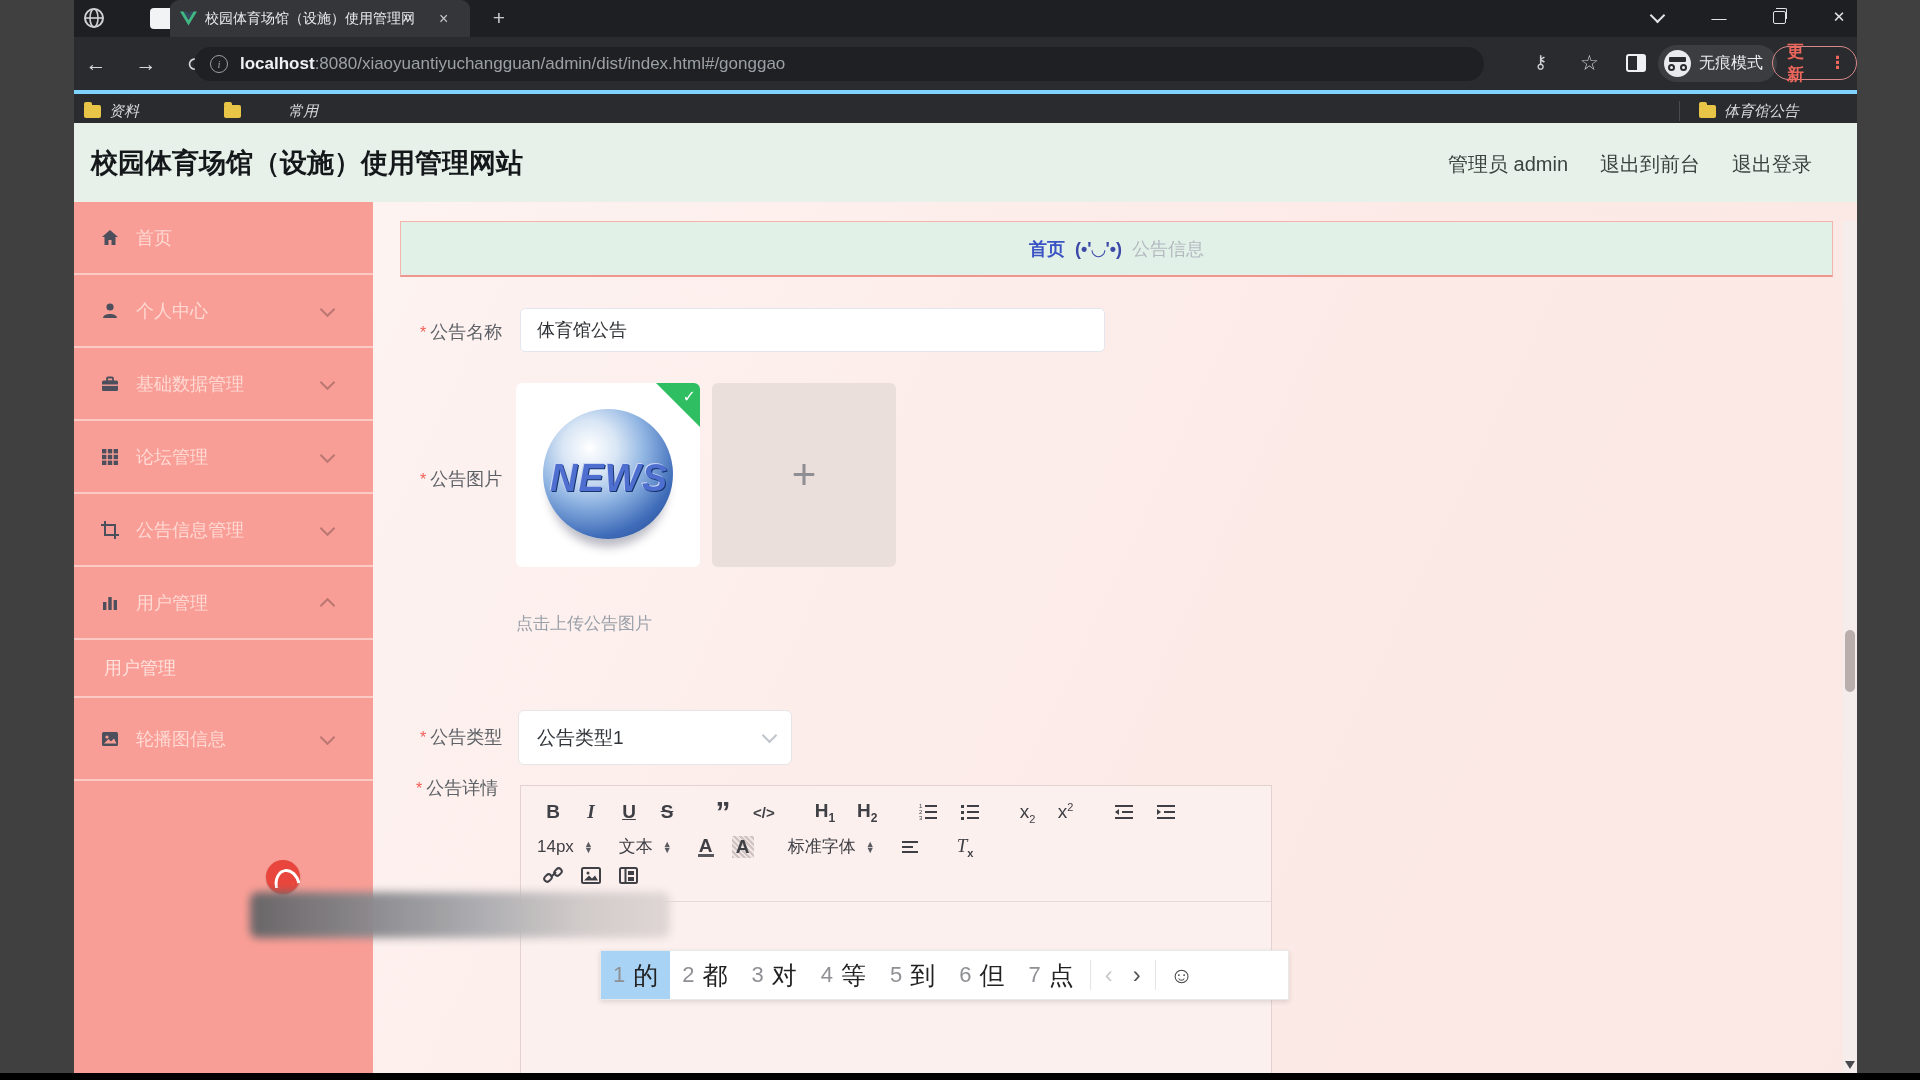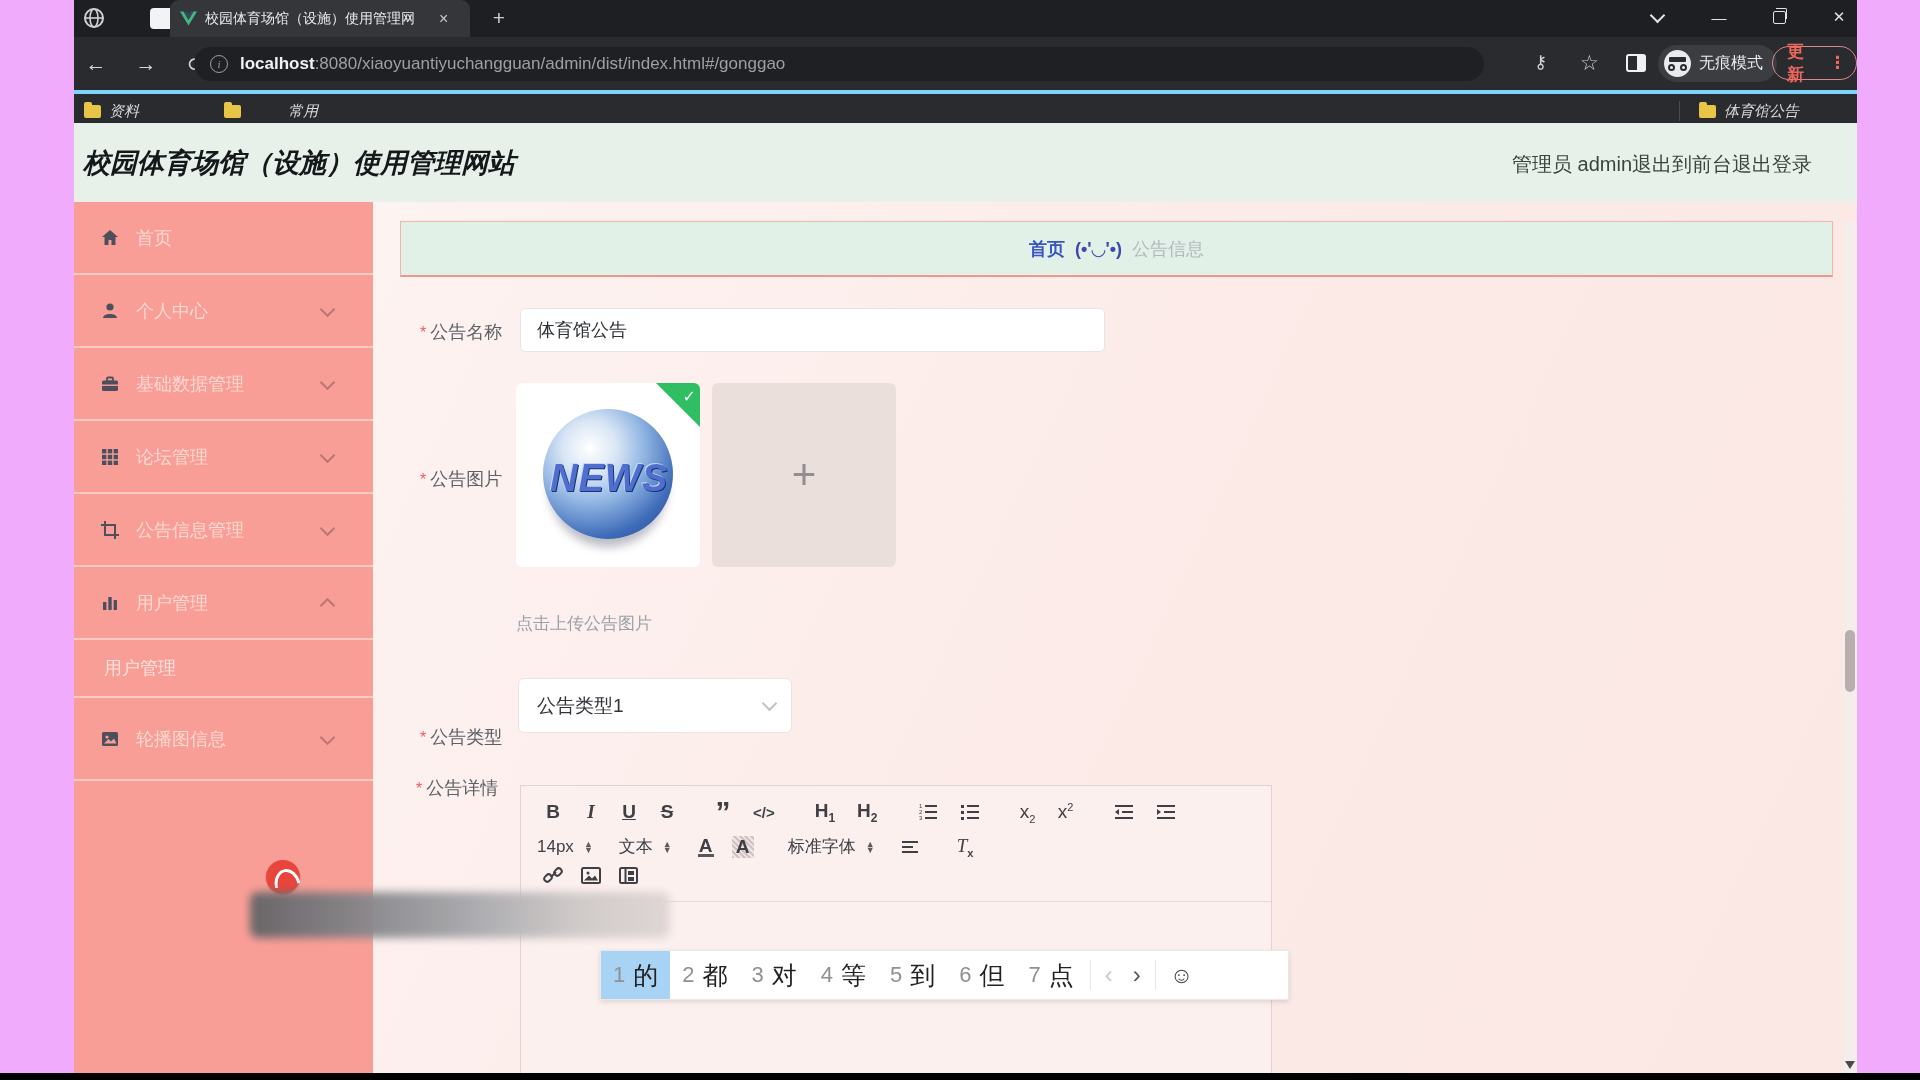--- a/index.html
+++ b/index.html
@@ -1,16 +1,16 @@
 <!DOCTYPE html>
 <html><head>
 <meta charset="utf-8">
 <style>
   html,body{margin:0;padding:0;background:#000;}
-  .root{position:relative;width:1920px;height:1080px;background:#f0abfc;overflow:hidden;
+  .root{position:relative;width:1920px;height:1080px;background:#404040;overflow:hidden;
         font-family:"Liberation Sans","DejaVu Sans",sans-serif;}
   .stage{position:absolute;left:74px;top:0;width:1783px;height:1073px;background:#2a2b2e;overflow:hidden;}
 
   
   .tabstrip{position:absolute;left:0;top:0;width:100%;height:37px;background:#1e1f22;}
   .globe-btn{position:absolute;left:8px;top:6px;width:24px;height:24px;}
   .mini-tab{position:absolute;left:76px;top:8px;width:26px;height:21px;background:#f1f3f4;border-radius:4px;}
   .tab{position:absolute;left:96px;top:0;width:300px;height:37px;background:#35363a;border-radius:9px 9px 0 0;
        display:flex;align-items:center;padding:0 10px;box-sizing:border-box;}
   .vue-icon{width:17px;height:15px;margin-right:8px;flex:0 0 auto;}
@@ -50,22 +50,22 @@
 
   .bookmarks{position:absolute;left:0;top:90px;width:100%;height:33px;background:#2a2b2e;border-top:4px solid #7dd3fc;font-style:italic;}
   .bm{position:absolute;top:5px;height:24px;display:flex;align-items:center;gap:8px;color:#d7d9dc;font-size:15px;}
   .folder{width:17px;height:13px;background:#e8c547;border-radius:2px;position:relative;}
   .folder:before{content:"";position:absolute;left:0;top:-3px;width:8px;height:4px;background:#e8c547;border-radius:2px 2px 0 0;}
   .bm-sep{position:absolute;left:1605px;top:7px;width:1px;height:20px;background:#4a4b4f;}
 
   
   .page{position:absolute;left:0;top:123px;width:1783px;height:950px;background:#fceae7;overflow:hidden;}
   .page-header{position:absolute;left:0;top:0;width:100%;height:79px;background:#e7f1ea;}
-  .site-title{position:absolute;left:9px;top:22px;font-size:27px;font-weight:bold;color:#15181a;font-style:italic;}
-  .hdr-links{position:absolute;right:45px;top:28px;display:flex;font-size:20px;color:#3c423e;}
+  .site-title{position:absolute;left:17px;top:22px;font-size:27px;font-weight:bold;color:#15181a;}
+  .hdr-links{position:absolute;right:45px;top:28px;display:flex;gap:32px;font-size:20px;color:#3c423e;}
 
   .sidebar{position:absolute;left:0;top:79px;width:299px;height:871px;background:#f99e96;}
   .s-item{position:relative;height:73px;display:flex;align-items:center;padding:0 0 0 26px;box-sizing:border-box;
           border-bottom:2px solid rgba(255,255,255,0.45);}
   .s-item .lbl{color:#ffd9d3;font-size:18px;margin-left:16px;}
   .s-icon{width:20px;height:20px;flex:0 0 auto;}
   .s-chev{position:absolute;right:40px;width:9px;height:9px;border-right:2px solid rgba(110,70,70,0.45);
           border-bottom:2px solid rgba(110,70,70,0.45);transform:rotate(45deg);margin-top:-3px;}
   .s-chev.up{transform:rotate(-135deg);margin-top:6px;}
   .s-sub{height:56px;display:flex;align-items:center;padding-left:30px;border-bottom:2px solid rgba(255,255,255,0.45);}
@@ -89,21 +89,21 @@
   .cell-add{left:339px;background:#ebdfdc;display:flex;align-items:center;justify-content:center;color:#8f8f93;font-size:42px;font-weight:200;}
   .corner{position:absolute;right:0;top:0;width:0;height:0;border-top:44px solid #2fbf62;border-left:44px solid transparent;}
   .corner i{position:absolute;right:4px;top:-40px;color:#fff;font-size:16px;font-style:normal;}
   .globe-news{position:absolute;left:27px;top:26px;width:130px;height:130px;border-radius:50%;
         background:radial-gradient(circle at 36% 30%,#ffffff 0%,#d9e6f5 22%,#8fb4e2 45%,#3f6cb9 72%,#1d3f80 100%);
         box-shadow:0 14px 10px -6px rgba(60,60,90,0.35);}
   .globe-news .band{position:absolute;left:-14px;top:48px;width:160px;text-align:center;
         font-size:38px;font-weight:bold;font-style:italic;color:#4f6fd0;
         text-shadow:1px 1px 0 #17356f,-1px -1px 0 #c9d6f2;letter-spacing:1px;}
   .hint{position:absolute;left:143px;top:410px;font-size:17px;color:#9aa0a9;}
-  .select{position:absolute;left:145px;top:476px;width:274px;height:55px;background:#fff;border:1px solid #e8e4e6;
+  .select{position:absolute;left:145px;top:508px;width:274px;height:55px;background:#fff;border:1px solid #e8e4e6;
         border-radius:6px;box-sizing:border-box;display:flex;align-items:center;padding:16px 18px;font-size:19px;color:#303439;}
   .sel-chev{position:absolute;right:16px;width:9px;height:9px;border-right:2px solid #c0c4cc;border-bottom:2px solid #c0c4cc;transform:rotate(45deg);margin-top:-4px;}
 
   .editor{position:absolute;left:147px;top:583px;width:752px;height:288px;background:#fcf0ee;
         border:1px solid #e3d2d0;border-bottom:none;box-sizing:border-box;}
   .tb-row{display:flex;align-items:center;color:#3f4046;}
   .row1{padding:14px 0 0 24px;gap:0;}
   .row2{padding:10px 0 0 16px;}
   .row3{padding:8px 0 0 22px;gap:18px;}
   .tb{font-size:19px;font-weight:bold;margin-right:22px;min-width:16px;text-align:center;}

